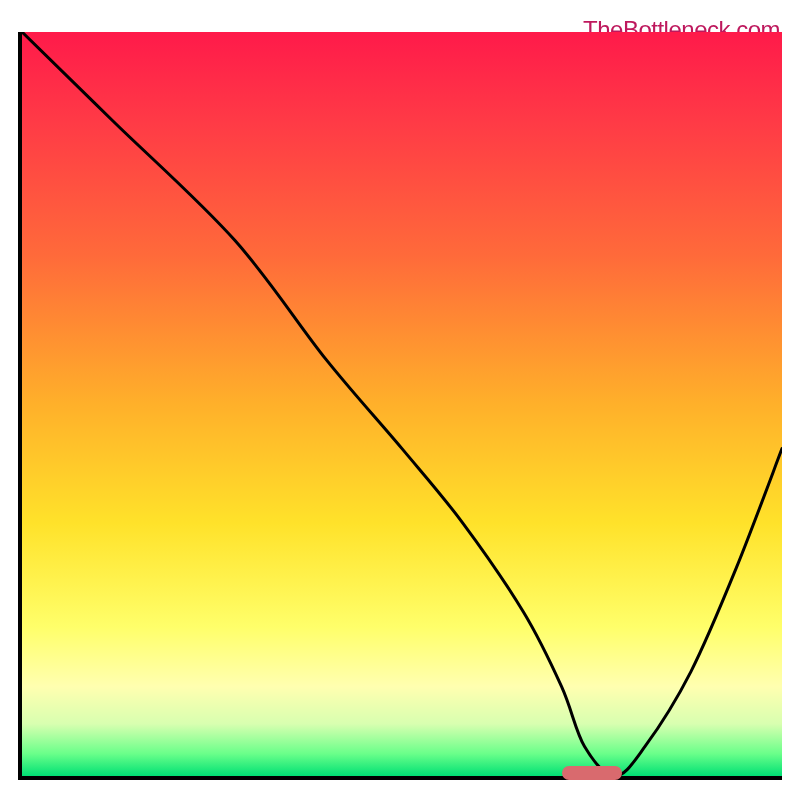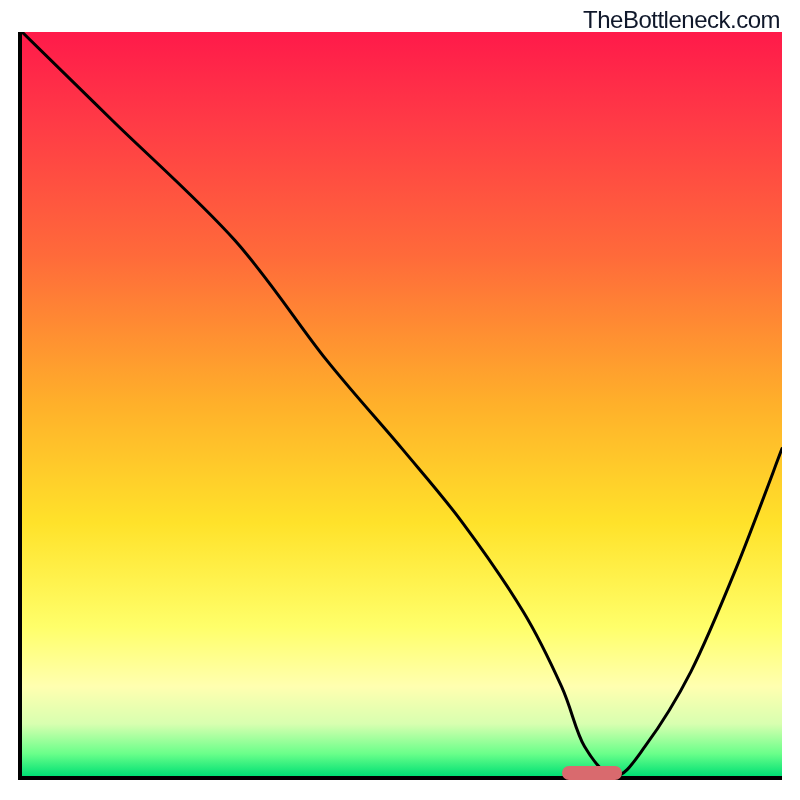--- a/index.html
+++ b/index.html
@@ -10,25 +10,25 @@
     background: #ffffff;
     font-family: Arial, Helvetica, sans-serif;
   }
   .wrap {
     position: relative;
     width: 800px;
     height: 800px;
   }
   .watermark {
     position: absolute;
-    top: 6px;
+    top: 16px;
     right: 20px;
     font-size: 24px;
     font-weight: 500;
-    color: #0f172a;
+    color: #be185d;
     letter-spacing: -0.5px;
   }
   .plot {
     position: absolute;
     left: 18px;
     top: 32px;
     width: 764px;
     height: 748px;
     border: 4px solid #000;
     border-top: none;

